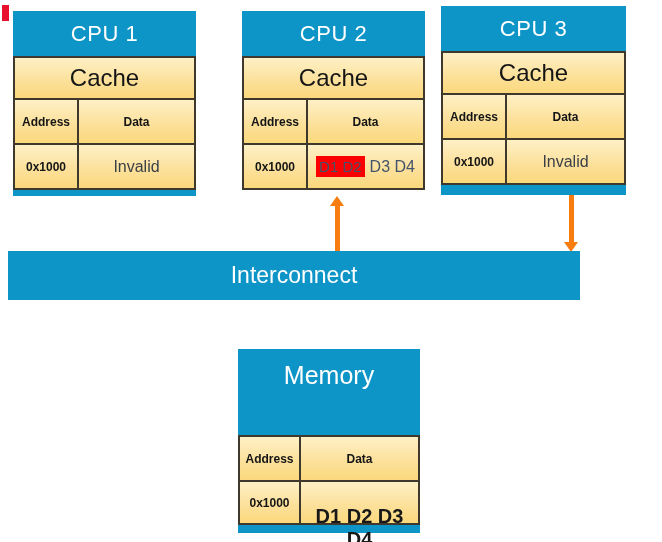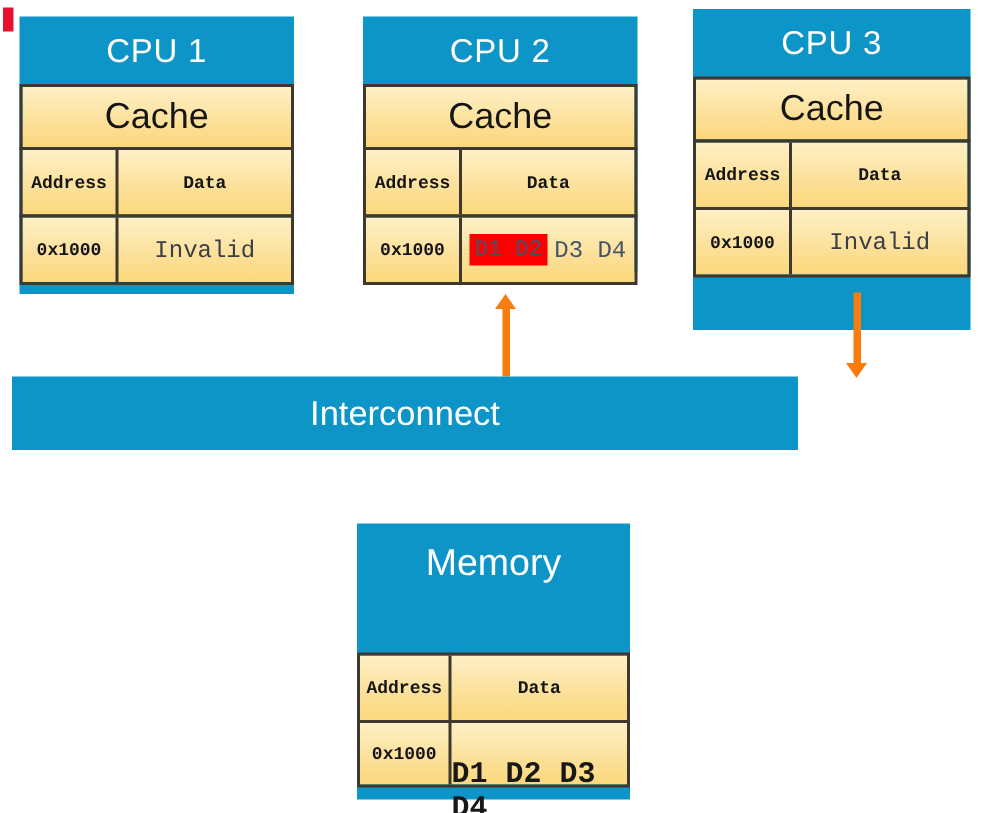--- a/index.html
+++ b/index.html
@@ -21,34 +21,34 @@
   .red-fragment{position:absolute;left:2px;top:5px;width:7px;height:16px;background:var(--fragment-red);}
 
   .cpu{position:absolute;background:var(--box-blue);}
   .cpu-header{height:45px;display:flex;align-items:center;justify-content:center;
               color:#ffffff;font-size:22px;letter-spacing:.5px;text-align:center;}
   .panel{background:linear-gradient(180deg,var(--tan-top) 0%,var(--tan-mid) 55%,var(--tan-bottom) 100%);
          border:2px solid var(--border-dark);width:100%;}
   .cache-row{height:44px;display:flex;align-items:center;justify-content:center;
              font-size:24px;color:#151515;}
   .tbl-row{display:flex;margin-top:-2px;height:47px;}
-  .cell{display:flex;align-items:center;justify-content:center;height:100%;font-family:Liberation Mono, monospace;}
+  .cell{display:flex;align-items:center;justify-content:center;height:100%;}
   .addr{width:64px;border-right:2px solid var(--border-dark);}
   .addr-m{width:61px;border-right:2px solid var(--border-dark);}
   .data{flex:1;}
   .small{font-size:12px;font-weight:bold;color:#151515;}
   .invalid{font-size:16px;color:#3A3F47;}
   .hl{background:var(--highlight-red);color:var(--navy-text);font-size:15px;padding:2px 3px;}
   .rest{color:var(--navy-text);font-size:16px;margin-left:5px;}
 
-  .interconnect{position:absolute;left:8px;top:251px;width:524px;height:49px;
+  .interconnect{position:absolute;left:8px;top:251px;width:572px;height:49px;
                 background:var(--box-blue);display:flex;align-items:center;justify-content:center;
                 color:#ffffff;font-size:23px;}
 
-  .memory{position:absolute;left:238px;top:349px;width:182px;height:184px;background:var(--box-blue);}
+  .memory{position:absolute;left:238px;top:349px;width:182px;height:184px;background:var(--box-blue);text-align:center;}
   .memory-title{height:88px;display:flex;justify-content:center;align-items:flex-start;
                 padding-top:12px;color:#ffffff;font-size:25px;}
   .mem-data{font-size:20px;font-weight:bold;color:#181818;margin-top:25px;}
   .mem-row{height:45px;}
 
   .arrow-line{position:absolute;width:5px;background:var(--arrow-orange);}
   .arrow-head-up{position:absolute;width:0;height:0;
                  border-left:7px solid transparent;border-right:7px solid transparent;
                  border-bottom:10px solid var(--arrow-orange);}
   .arrow-head-down{position:absolute;width:0;height:0;
@@ -84,21 +84,21 @@
     </div>
     <div class="panel tbl-row">
       <div class="cell addr small">0x1000</div>
       <div class="cell data">
         <span class="hl">D1 D2</span>
         <span class="rest">D3 D4</span>
       </div>
     </div>
   </div>
 
-  <div class="cpu" style="left:462px;top:6px;width:185px;height:214px">
+  <div class="cpu" style="left:441px;top:6px;width:185px;height:189px">
     <div class="cpu-header">CPU 3</div>
     <div class="panel cache-row">Cache</div>
     <div class="panel tbl-row">
       <div class="cell addr small">Address</div>
       <div class="cell data small">Data</div>
     </div>
     <div class="panel tbl-row">
       <div class="cell addr small">0x1000</div>
       <div class="cell data invalid">Invalid</div>
     </div>

